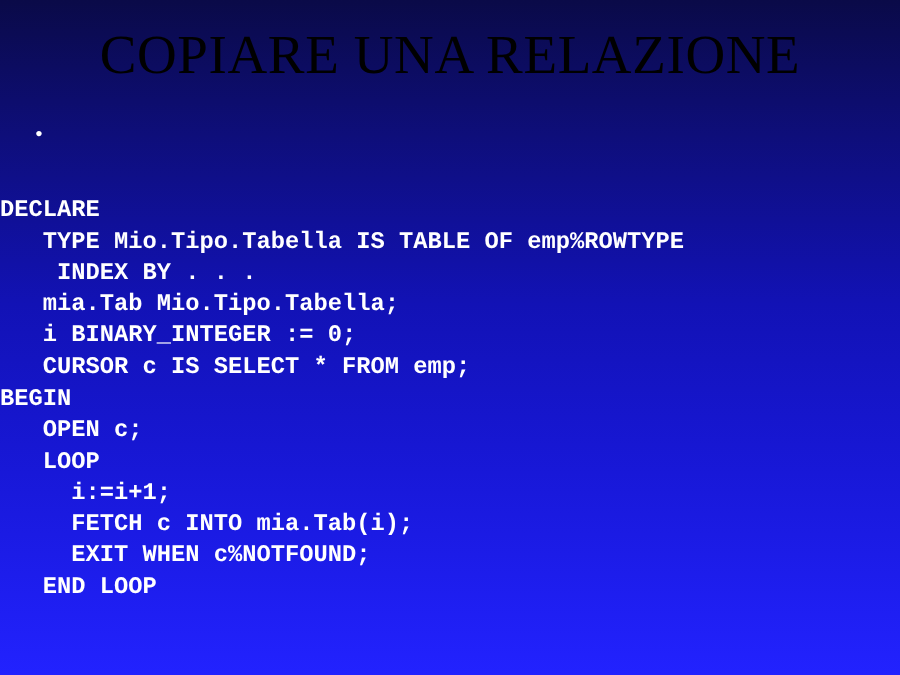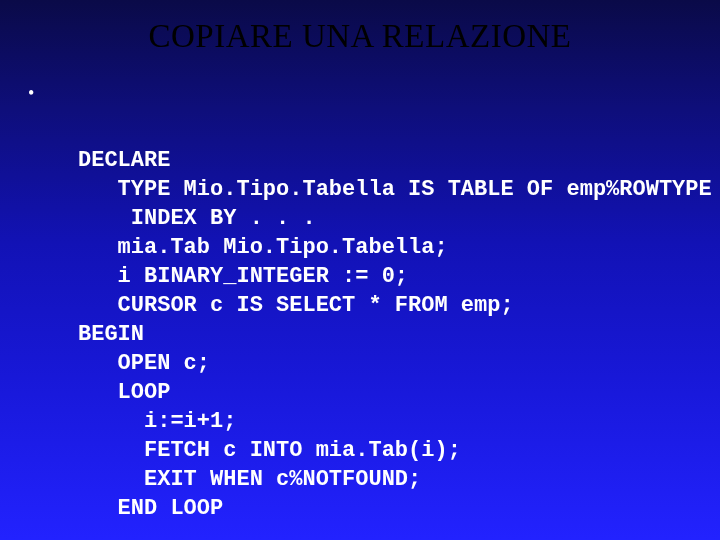--- a/index.html
+++ b/index.html
@@ -2,43 +2,42 @@
 <html><head>
 <meta charset="utf-8">
 <style>
   html,body{margin:0;padding:0;width:720px;height:540px;overflow:hidden}
   body{
     background:linear-gradient(to bottom,#0a0a48 0%,#0e0e7a 20%,#1212b5 45%,#1818d8 70%,#2222ff 100%);
     font-family:"Times New Roman",serif;
   }
   .title{
     color:#000;
-    font-size:33px;
+    font-size:44px;
     text-align:center;
     padding-top:18px;
     font-weight:400;
     letter-spacing:0.5px;
   }
   .bullet-row{
     margin:22px 0 8px 28px;
     color:#fff;
     font-size:27px;
     display:flex;
     align-items:flex-start;
     gap:14px;
   }
   .bullet-dot{
     font-size:18px;
     line-height:32px;
   }
   .code{
-    margin-left:78px;
     color:#fff;
     font-family:"Courier New",monospace;
-    font-size:22px;
+    font-size:19px;
     font-weight:bold;
     line-height:1.32;
     white-space:pre;
   }
 </style>
 </head>
 <body>
 
 <div class="title">COPIARE UNA RELAZIONE</div>
 

